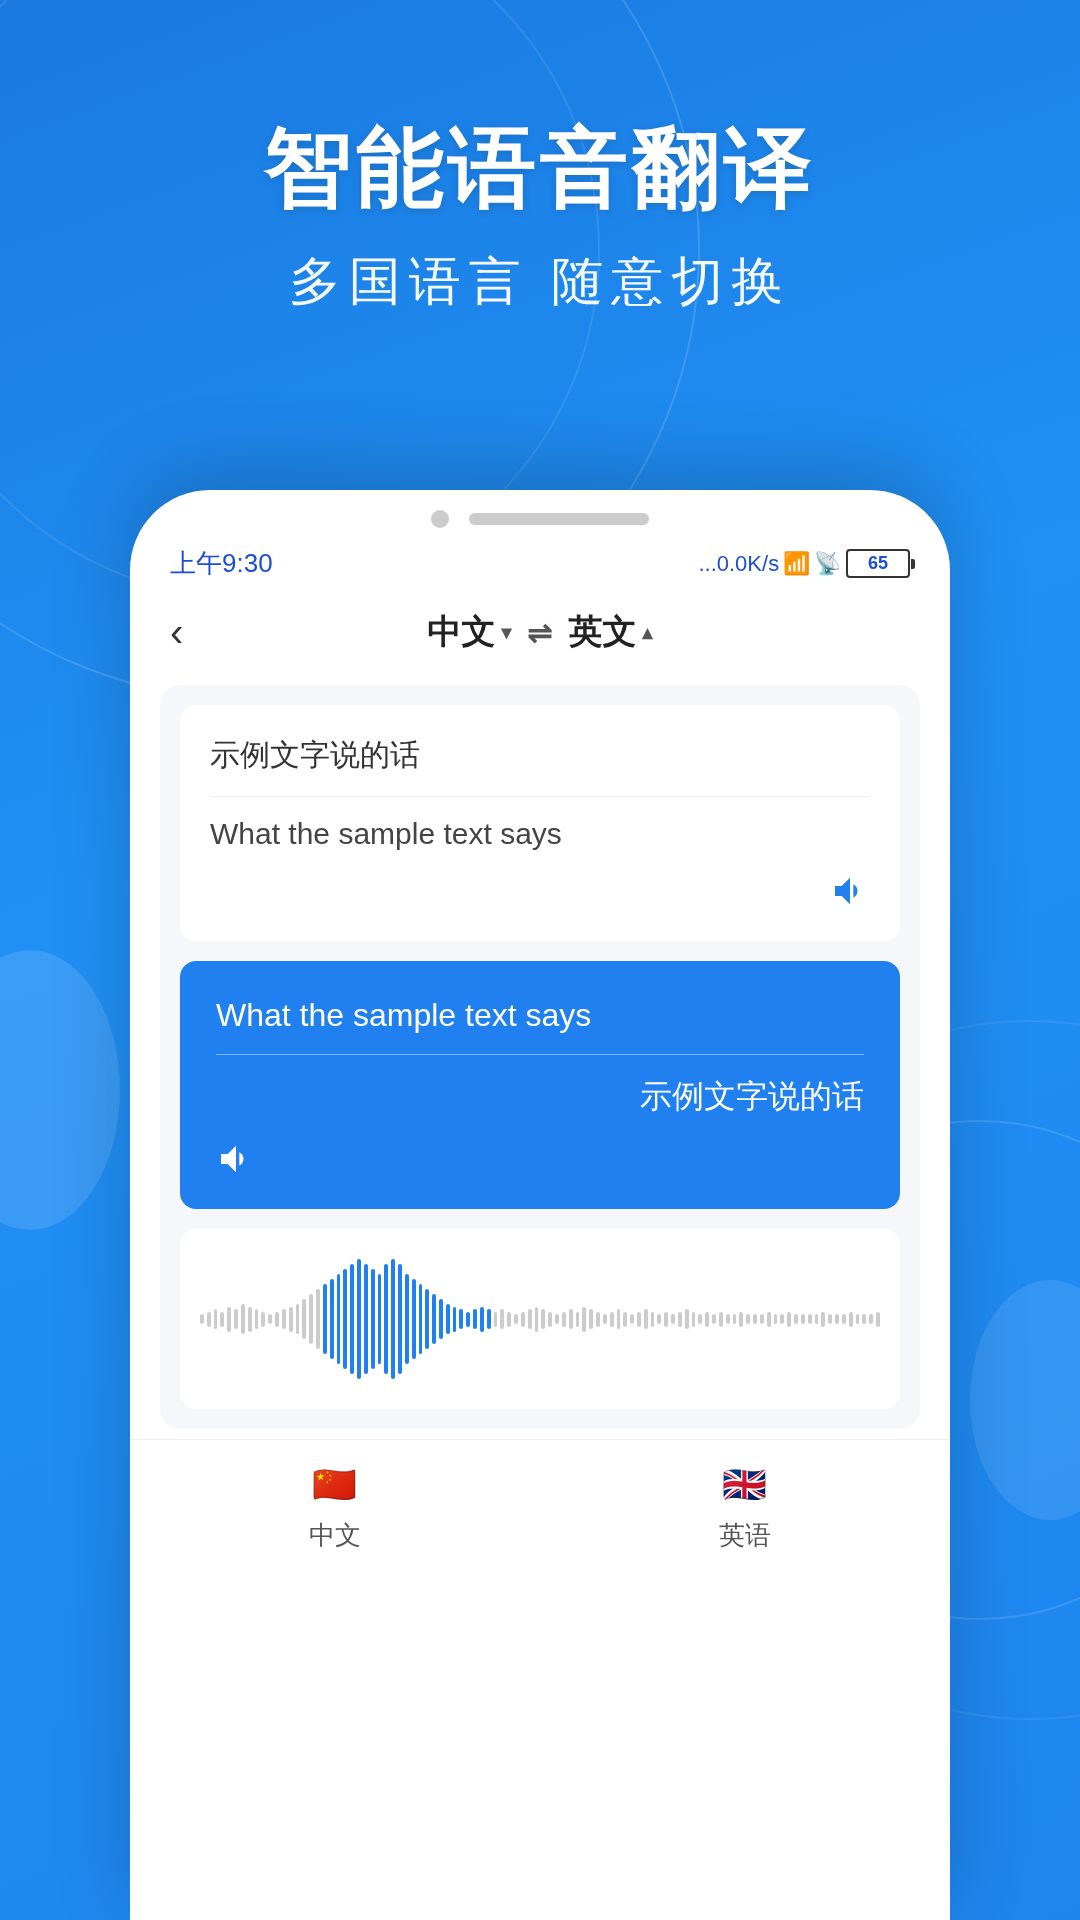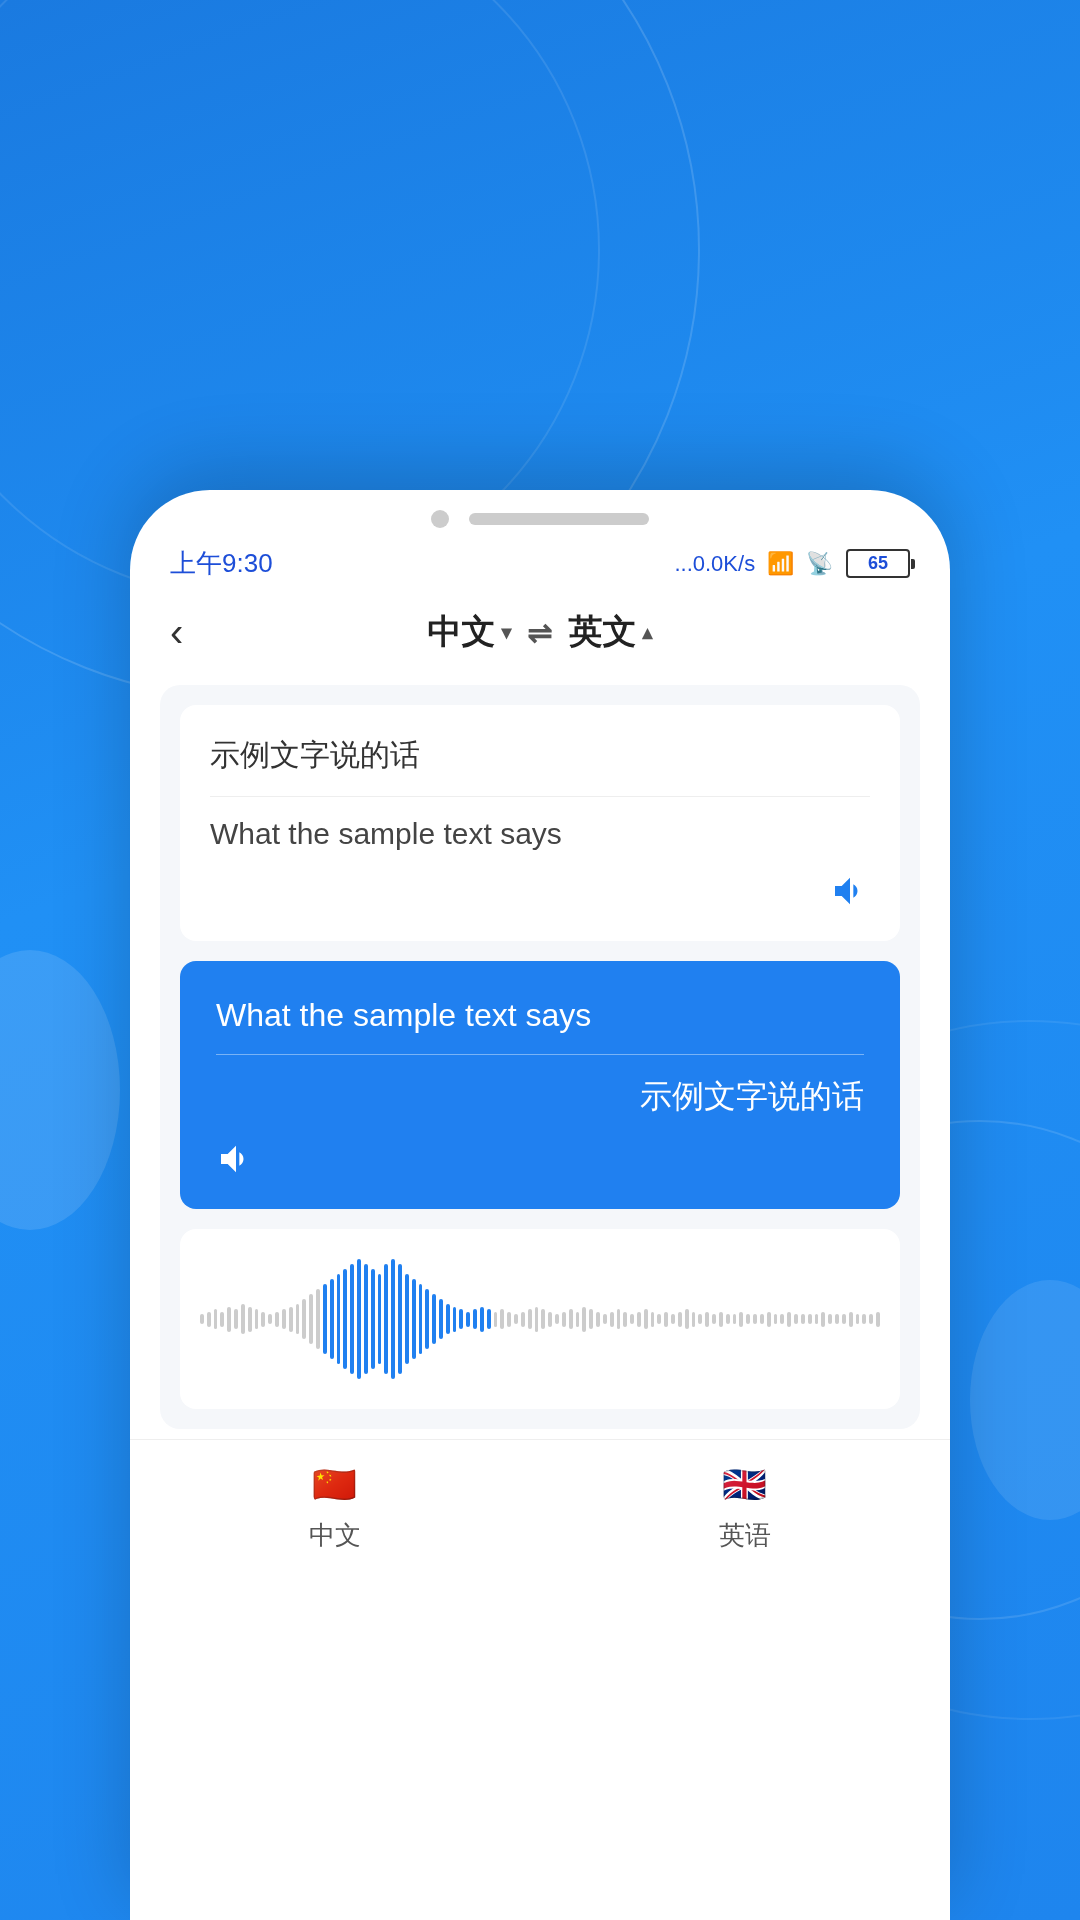--- a/index.html
+++ b/index.html
@@ -152,21 +152,21 @@
       color: #1d4ed8;
     }
 
     .status-left {
       font-weight: 500;
     }
 
     .status-right {
       display: flex;
       align-items: center;
-      gap: 12px;
+      gap: 4px;
       font-size: 22px;
     }
 
     
     .nav-bar {
       display: flex;
       align-items: center;
       justify-content: center;
       padding: 20px 40px;
       position: relative;
@@ -365,20 +365,24 @@
 
 <div class="bg-container">
 
   <div class="wave-circle-1"></div>
   <div class="wave-circle-2"></div>
   <div class="wave-circle-3"></div>
   <div class="wave-circle-4"></div>
   <div class="blob-left"></div>
   <div class="blob-right"></div>
 
+  <div class="header-text">
+    <div class="main-title">智能语音翻译</div>
+    <div class="sub-title">多国语言  随意切换</div>
+  </div>
 
   <div class="phone-mockup">
 
     <div class="phone-top-bar">
       <div class="phone-camera-dot"></div>
       <div class="phone-speaker"></div>
     </div>
 
     <div class="status-bar">
       <div class="status-left">上午9:30</div>

